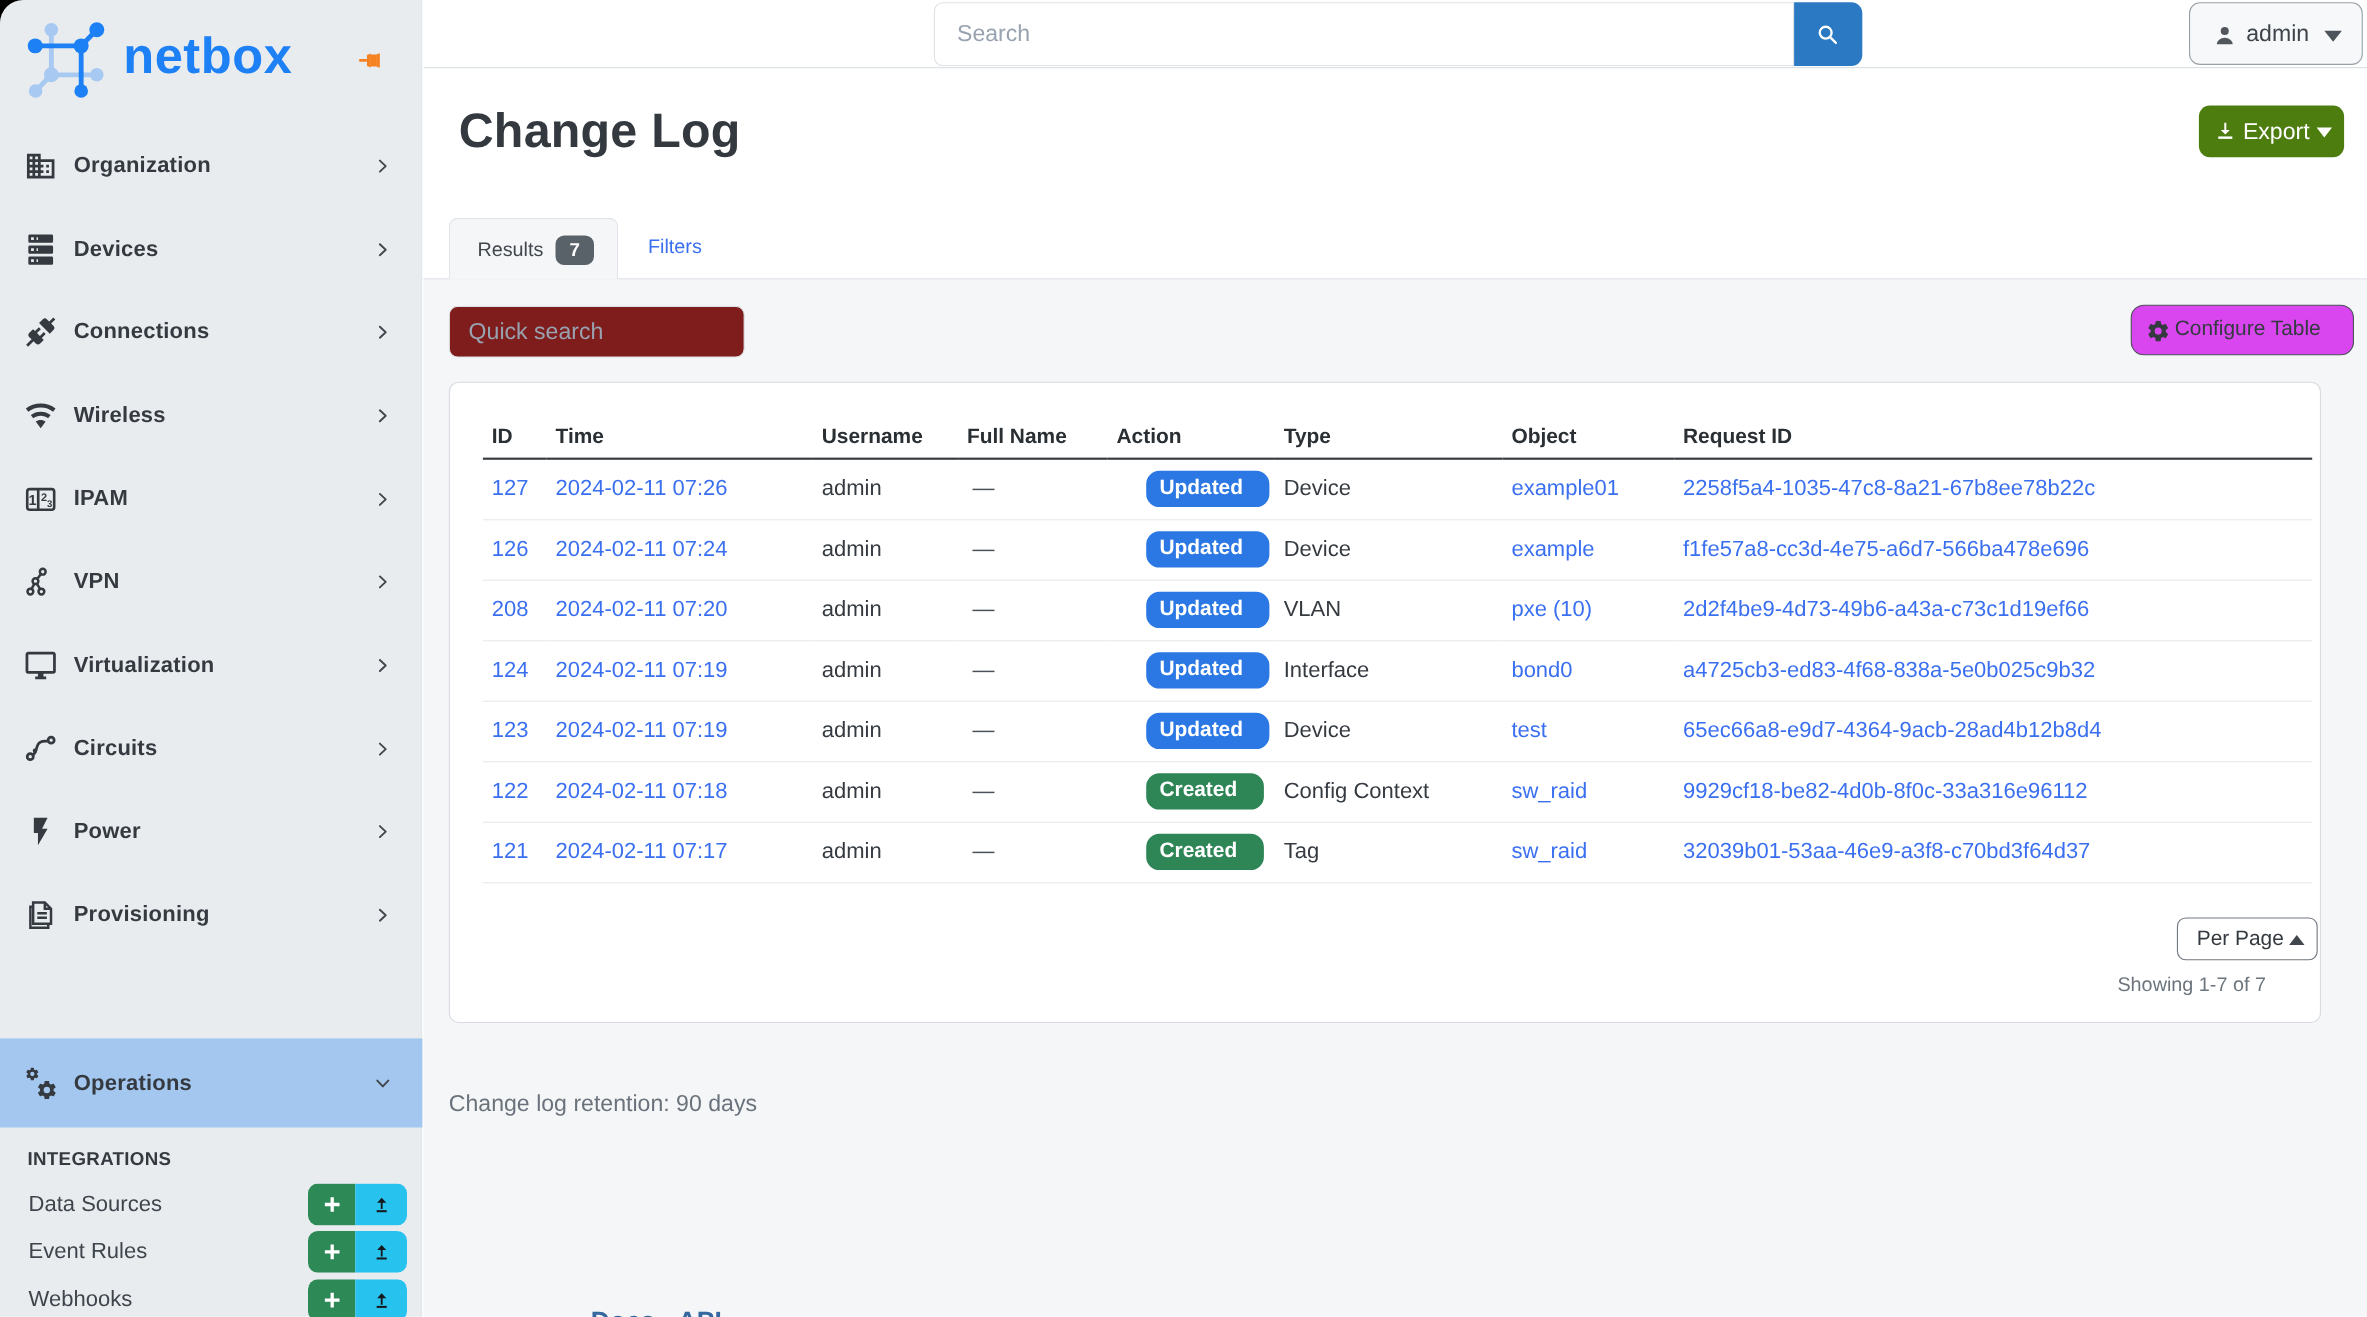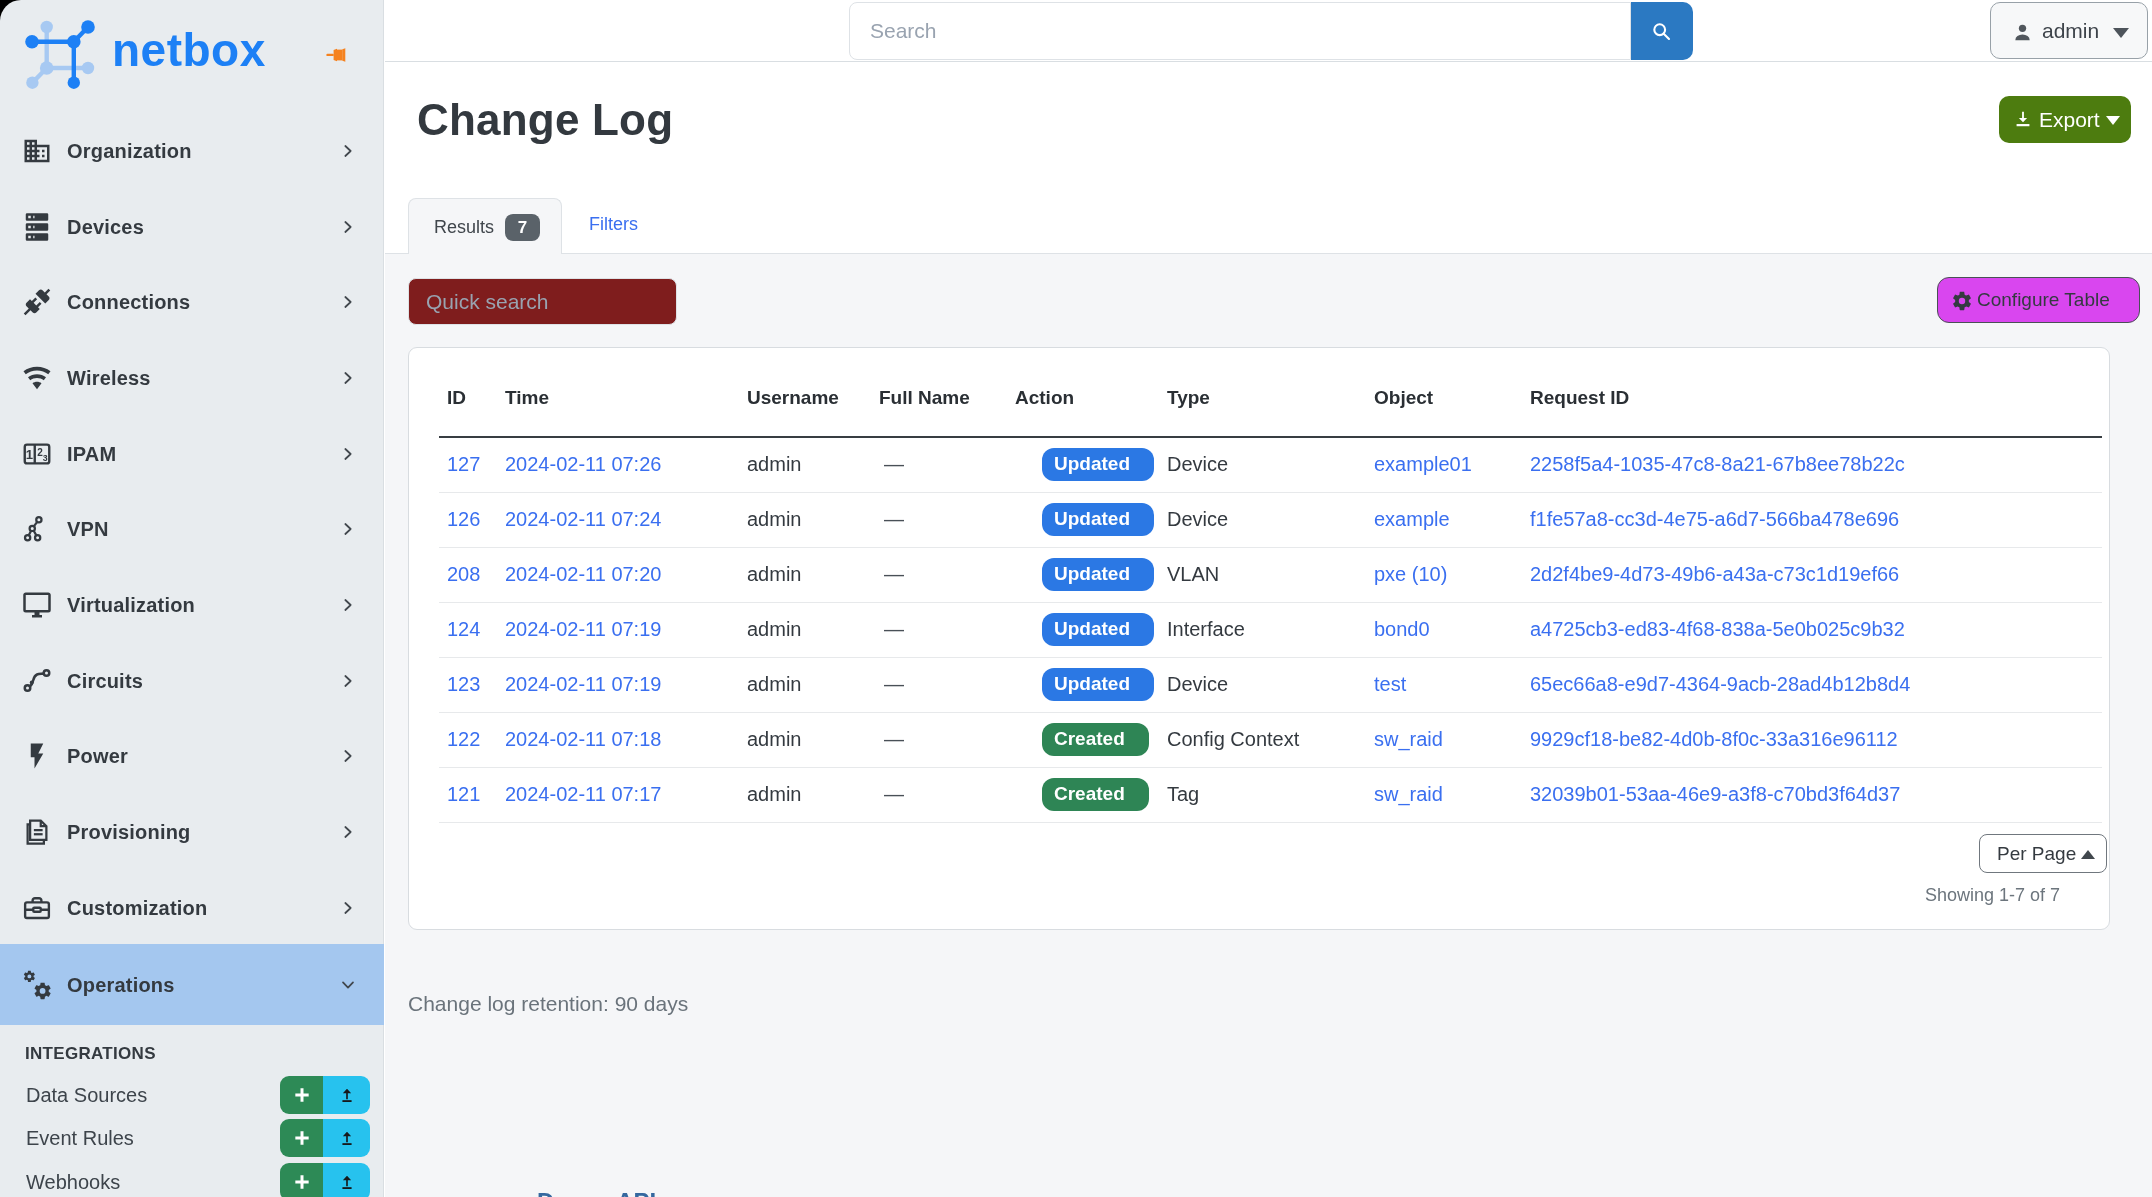--- a/index.html
+++ b/index.html
@@ -50,21 +50,21 @@
   
   #quicksearch { position:absolute; left:408px; top:278px; width:269px; height:47px; background:#7f1d1d; border:1px solid #dee2e6; border-radius:8px; }
   #quicksearch span { position:absolute; left:17px; top:11px; font-size:21px; color:#99a3b0; }
   #configbtn { position:absolute; left:1937px; top:277px; width:203px; height:46px; background:#d946ef; border:1px solid #4a5056; border-radius:12px; }
   #configbtn .txt { position:absolute; left:39px; top:50%; transform:translateY(-50%); font-size:19px; color:#343a40; }
   #configbtn svg { position:absolute; left:13px; top:12px; }
 
   
   #card { position:absolute; left:408px; top:347px; width:1702px; height:583px; background:#fff; border:1px solid #d8dce0; border-radius:9px; }
   table#log { position:absolute; left:30px; top:16px; width:1663px; border-collapse:collapse; table-layout:fixed; font-size:20px; }
-  #log th { text-align:left; font-weight:bold; color:#2a2f34; padding:23px 8px 27px 8px; border-bottom:2px solid #383d42; font-size:19px; }
+  #log th { text-align:left; font-weight:bold; color:#2a2f34; padding:23px 8px 7px 8px; border-bottom:2px solid #383d42; font-size:19px; }
   #log td { padding:0 8px; height:55px; border-bottom:1px solid #e7e9eb; color:#343a40; vertical-align:middle; }
   #log tr:last-child td { border-bottom:1px solid #e7e9eb; }
   a.lnk { color:#3a6ff0; text-decoration:none; }
   .badge-pill { display:inline-block; padding:5px 24px 6px 12px; border-radius:12px; color:#fff; font-size:19px; font-weight:bold;margin-left:27px; }
   .bg-blue { background:#2b78e4; }
   .bg-green { background:#2e8555; }
   .dash { color:#495057; margin-left:5px; }
 
   #perpage { position:absolute; left:1570px; top:486px; width:128px; height:39px; border:1px solid #70777e; border-radius:8px; background:#fff; }
   #perpage .txt { position:absolute; left:17px; top:50%; transform:translateY(-50%); font-size:19px; color:#343a40; }
@@ -360,32 +360,20 @@
         <path d="M6.5,5.5 V2.8 H15 L19.5,7.3 V18.2 H6.5 Z M15,2.8 V7.3 H19.5"></path>
         <path d="M6.5,5.8 H4.5 V21.2 H17.5 V18.2"></path>
         <line x1="9.5" y1="10.5" x2="16.5" y2="10.5"></line>
         <line x1="9.5" y1="13.8" x2="16.5" y2="13.8"></line>
       </svg>
     <span class="lbl">Provisioning</span>
     <svg class="chev" viewBox="0 0 24 24" fill="none" stroke="currentColor" stroke-width="2.6" stroke-linecap="round" stroke-linejoin="round">
         <polyline points="8,4.5 16,12 8,19.5"></polyline>
       </svg>
   </div>
-  <div class="navitem" style="top:870px">
-    <svg class="ic" viewBox="0 0 24 24" fill="none" stroke="currentColor" stroke-width="1.9">
-        <rect x="2.5" y="7.5" width="19" height="12.5" rx="1.5"></rect>
-        <path d="M8.5,7.5 V6 A1.8,1.8 0 0,1 10.3,4.2 H13.7 A1.8,1.8 0 0,1 15.5,6 V7.5"></path>
-        <path d="M2.5,13.4 H9 M15,13.4 H21.5"></path>
-        <rect x="9" y="11.8" width="6" height="3.2" rx="0.8"></rect>
-      </svg>
-    <span class="lbl">Customization</span>
-    <svg class="chev" viewBox="0 0 24 24" fill="none" stroke="currentColor" stroke-width="2.6" stroke-linecap="round" stroke-linejoin="round">
-        <polyline points="8,4.5 16,12 8,19.5"></polyline>
-      </svg>
-  </div>
   <div class="navitem" id="op-row" style="top:944px;height:81px">
     <svg class="ic" viewBox="0 0 24 24" style="width:32px;height:32px">
       <g transform="translate(0.5,0.5) scale(0.42)" fill="currentColor">
           <path d="M12,15.5A3.5,3.5 0 0,1 8.5,12A3.5,3.5 0 0,1 12,8.5A3.5,3.5 0 0,1 15.5,12A3.5,3.5 0 0,1 12,15.5M19.43,12.97C19.47,12.65 19.5,12.33 19.5,12C19.5,11.67 19.47,11.34 19.43,11L21.54,9.37C21.73,9.22 21.78,8.95 21.66,8.73L19.66,5.27C19.54,5.05 19.27,4.96 19.05,5.05L16.56,6.05C16.04,5.66 15.5,5.32 14.87,5.07L14.5,2.42C14.46,2.18 14.25,2 14,2H10C9.75,2 9.54,2.18 9.5,2.42L9.13,5.07C8.5,5.32 7.96,5.66 7.44,6.05L4.95,5.05C4.73,4.96 4.46,5.05 4.34,5.27L2.34,8.73C2.21,8.95 2.27,9.22 2.46,9.37L4.57,11C4.53,11.34 4.5,11.67 4.5,12C4.5,12.33 4.53,12.65 4.57,12.97L2.46,14.63C2.27,14.78 2.21,15.05 2.34,15.27L4.34,18.73C4.46,18.95 4.73,19.03 4.95,18.95L7.44,17.94C7.96,18.34 8.5,18.68 9.13,18.93L9.5,21.58C9.54,21.82 9.75,22 10,22H14C14.25,22 14.46,21.82 14.5,21.58L14.87,18.93C15.5,18.67 16.04,18.34 16.56,17.94L19.05,18.95C19.27,19.03 19.54,18.95 19.66,18.73L21.66,15.27C21.78,15.05 21.73,14.78 21.54,14.63L19.43,12.97Z"></path>
         </g>
       <g transform="translate(8,9) scale(0.62)" fill="currentColor">
           <path d="M12,15.5A3.5,3.5 0 0,1 8.5,12A3.5,3.5 0 0,1 12,8.5A3.5,3.5 0 0,1 15.5,12A3.5,3.5 0 0,1 12,15.5M19.43,12.97C19.47,12.65 19.5,12.33 19.5,12C19.5,11.67 19.47,11.34 19.43,11L21.54,9.37C21.73,9.22 21.78,8.95 21.66,8.73L19.66,5.27C19.54,5.05 19.27,4.96 19.05,5.05L16.56,6.05C16.04,5.66 15.5,5.32 14.87,5.07L14.5,2.42C14.46,2.18 14.25,2 14,2H10C9.75,2 9.54,2.18 9.5,2.42L9.13,5.07C8.5,5.32 7.96,5.66 7.44,6.05L4.95,5.05C4.73,4.96 4.46,5.05 4.34,5.27L2.34,8.73C2.21,8.95 2.27,9.22 2.46,9.37L4.57,11C4.53,11.34 4.5,11.67 4.5,12C4.5,12.33 4.53,12.65 4.57,12.97L2.46,14.63C2.27,14.78 2.21,15.05 2.34,15.27L4.34,18.73C4.46,18.95 4.73,19.03 4.95,18.95L7.44,17.94C7.96,18.34 8.5,18.68 9.13,18.93L9.5,21.58C9.54,21.82 9.75,22 10,22H14C14.25,22 14.46,21.82 14.5,21.58L14.87,18.93C15.5,18.67 16.04,18.34 16.56,17.94L19.05,18.95C19.27,19.03 19.54,18.95 19.66,18.73L21.66,15.27C21.78,15.05 21.73,14.78 21.54,14.63L19.43,12.97Z"></path>
         </g>
     </svg>
     <span class="lbl">Operations</span>

